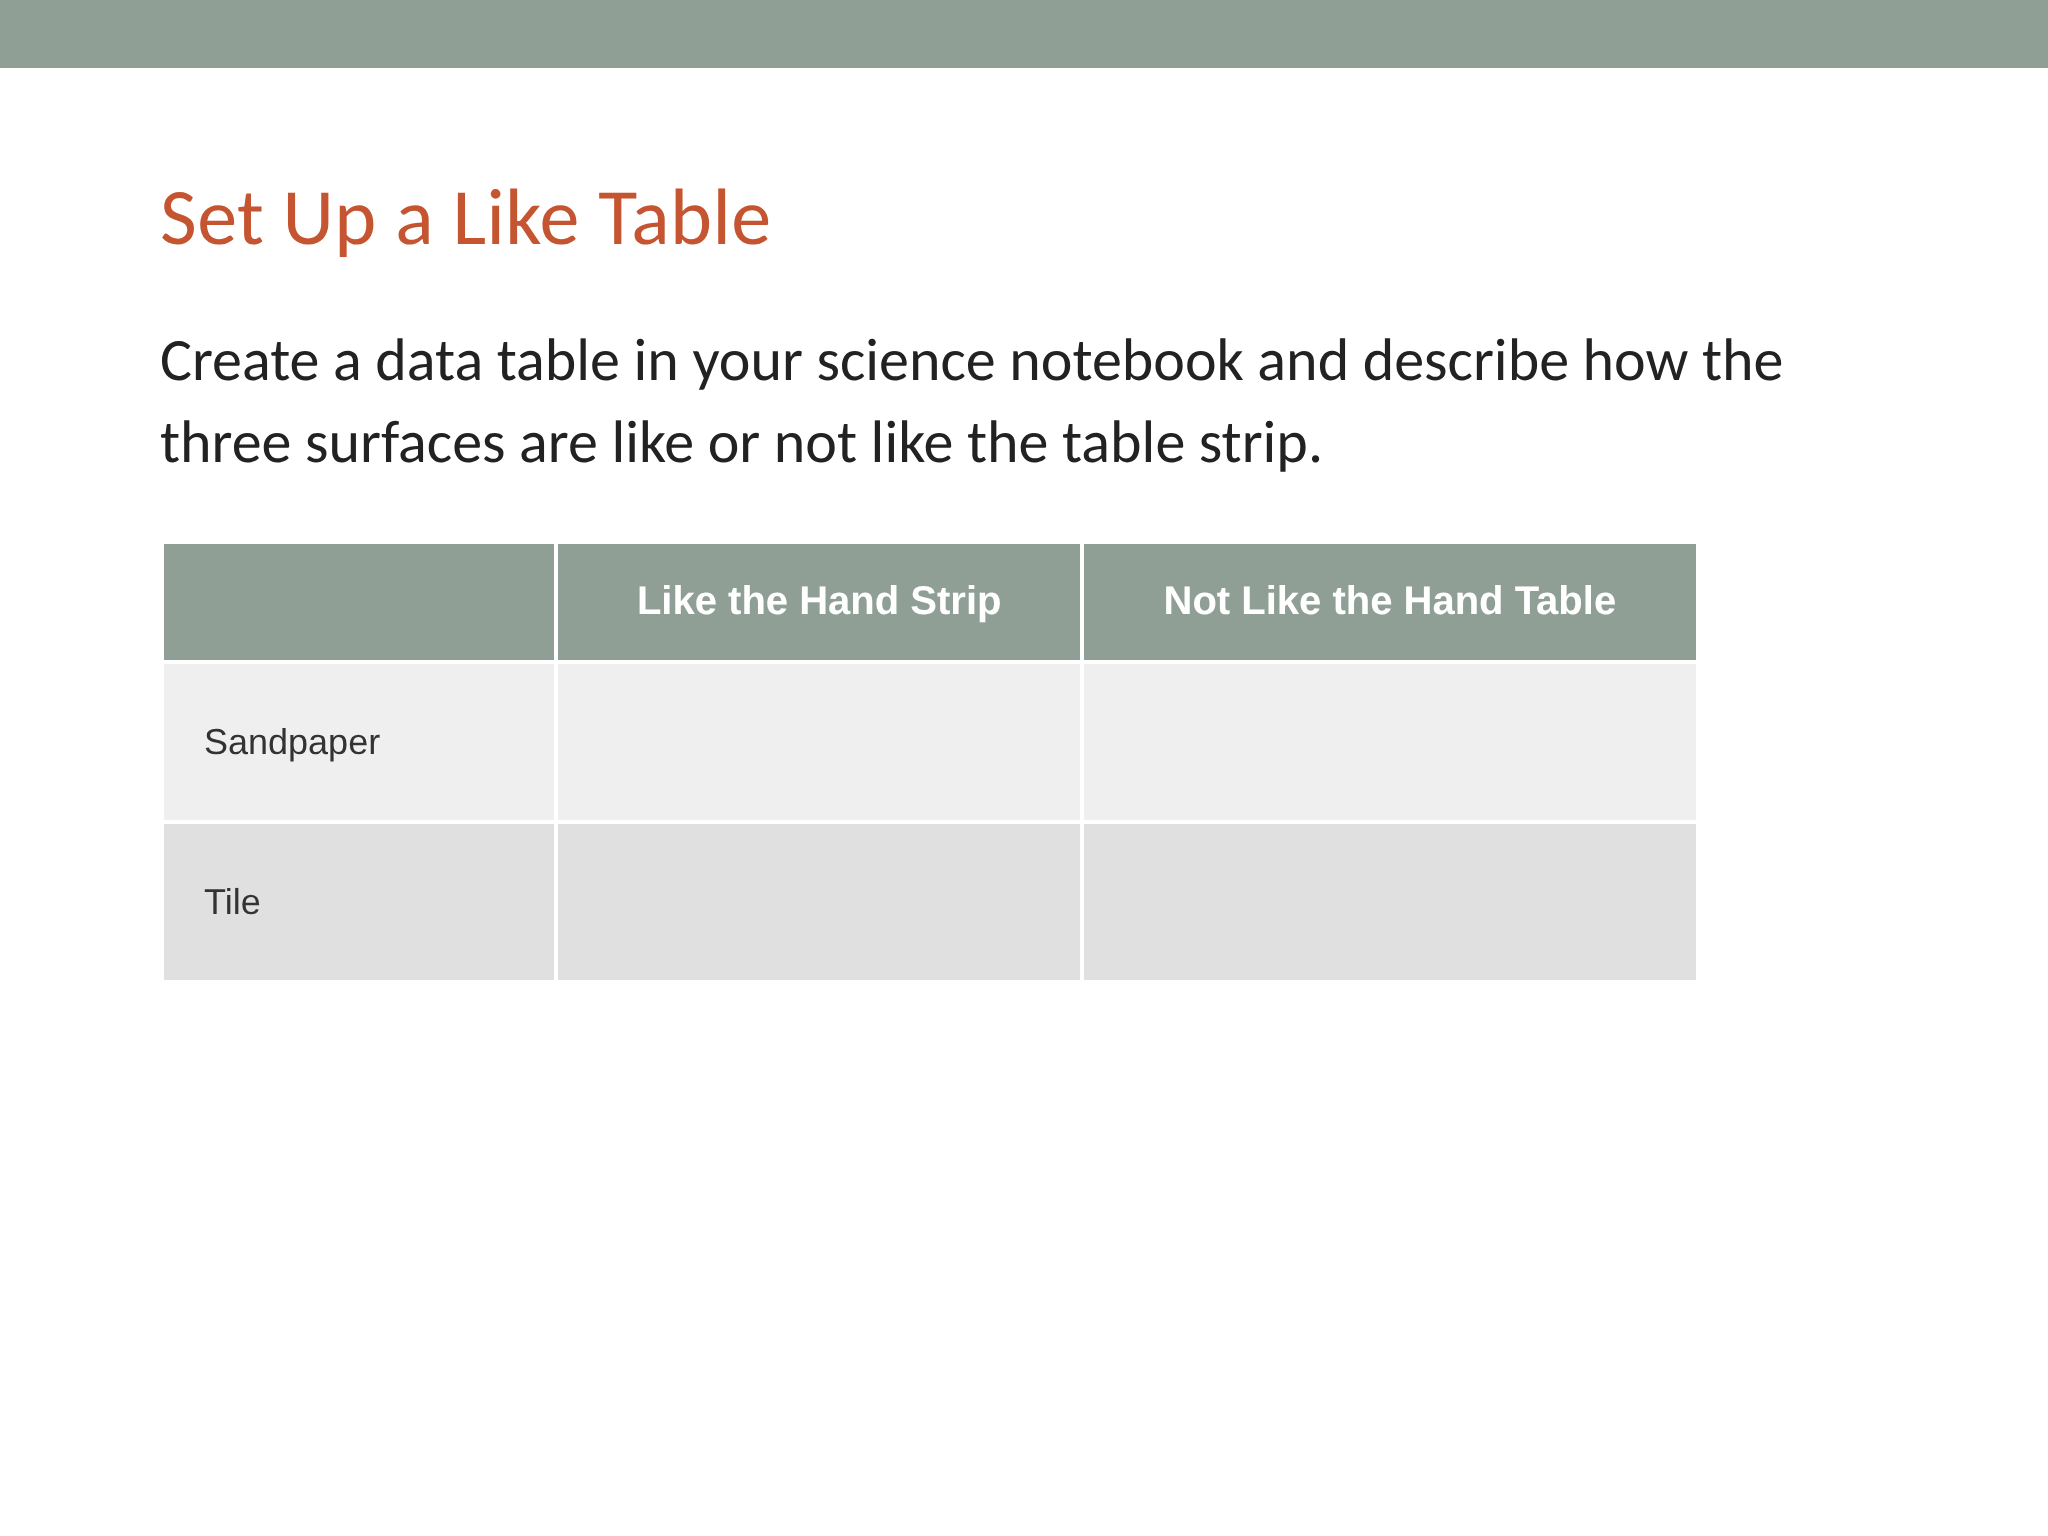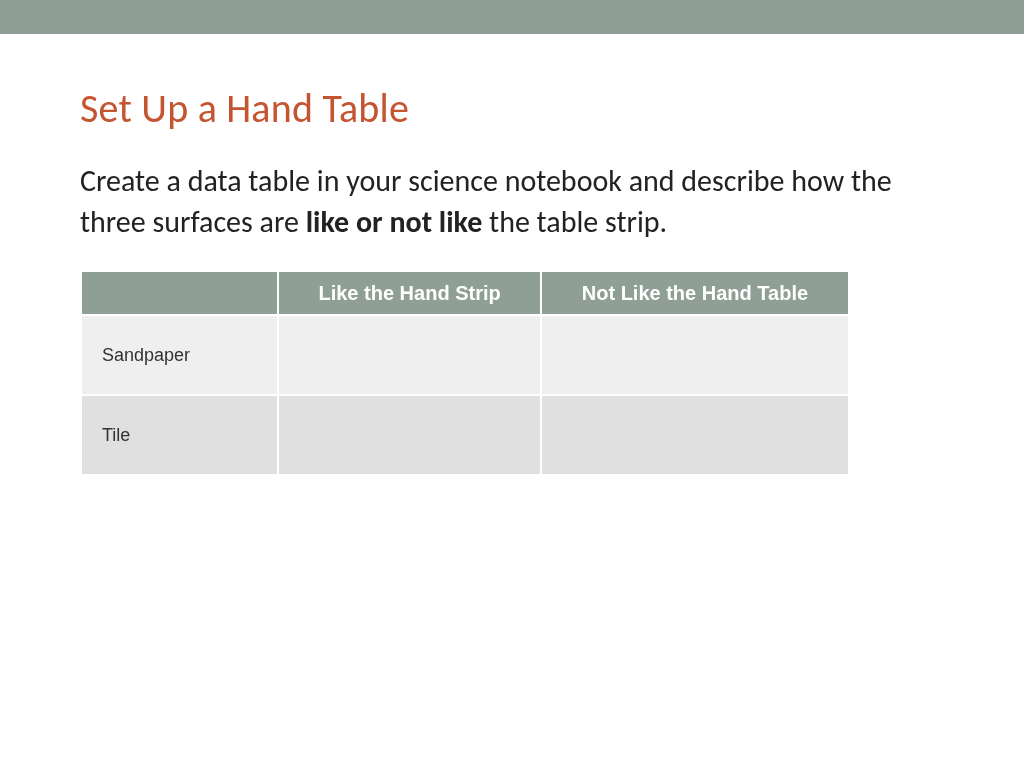--- a/index.html
+++ b/index.html
@@ -1,40 +1,40 @@
 <!DOCTYPE html>
 <html><head>
 <meta charset="utf-8">
 <style>
   * { margin: 0; padding: 0; box-sizing: border-box; }
   html, body { width: 1024px; height: 768px; font-family: "Segoe UI", "Calibri", Arial, sans-serif; background: #fff; }
   .top-bar { width: 100%; height: 34px; background: #8f9f96; }
   .content { padding: 50px 80px 0 80px; }
   .title { color: #c55430; font-size: 40px; font-weight: 400; margin-bottom: 28px; letter-spacing: 0.2px; }
   .instruction { color: #222; font-size: 30px; line-height: 1.35; margin-bottom: 28px; font-weight: 400; }
-  .instruction b { font-weight: 700; }
+  .instruction b { font-weight: 400; }
   table.data { width: 770px; border-collapse: separate; border-spacing: 2px; background: #fff; }
-  table.data th { background: #8f9f96; color: #fff; font-weight: 700; font-size: 20px; height: 42px; vertical-align: middle; font-family: Arial, sans-serif; }
+  table.data th { background: #8f9f96; color: #fff; font-weight: 700; font-size: 20px; height: 58px; vertical-align: middle; font-family: Arial, sans-serif; }
   table.data th.rowhead-blank { background: #8f9f96; }
   table.data td { height: 78px; vertical-align: middle; font-size: 18px; color: #333; font-family: Arial, sans-serif; }
   table.data td.rowlabel { padding-left: 20px; }
   tr.row-odd td { background: #dfe0df; }
   tr.row-even td { background: #efefef; margin-top: 43px; }
   col.c0 { width: 196px; }
   col.c1 { width: 262px; }
   col.c2 { width: 308px; }
 </style>
 </head>
 <body>
 
 <div class="top-bar"></div>
 
 <div class="content">
 
-  <h1 class="title">Set Up a Hand Table</h1>
+  <h1 class="title">Set Up a Like Table</h1>
 
   <p class="instruction">
     <span>Create a data table in your science notebook and describe how the three surfaces are </span><b>like or not like</b><span> the table strip.</span>
   </p>
 
   <table class="data">
     <colgroup>
         <col class="c0">
         <col class="c1">
         <col class="c2">

